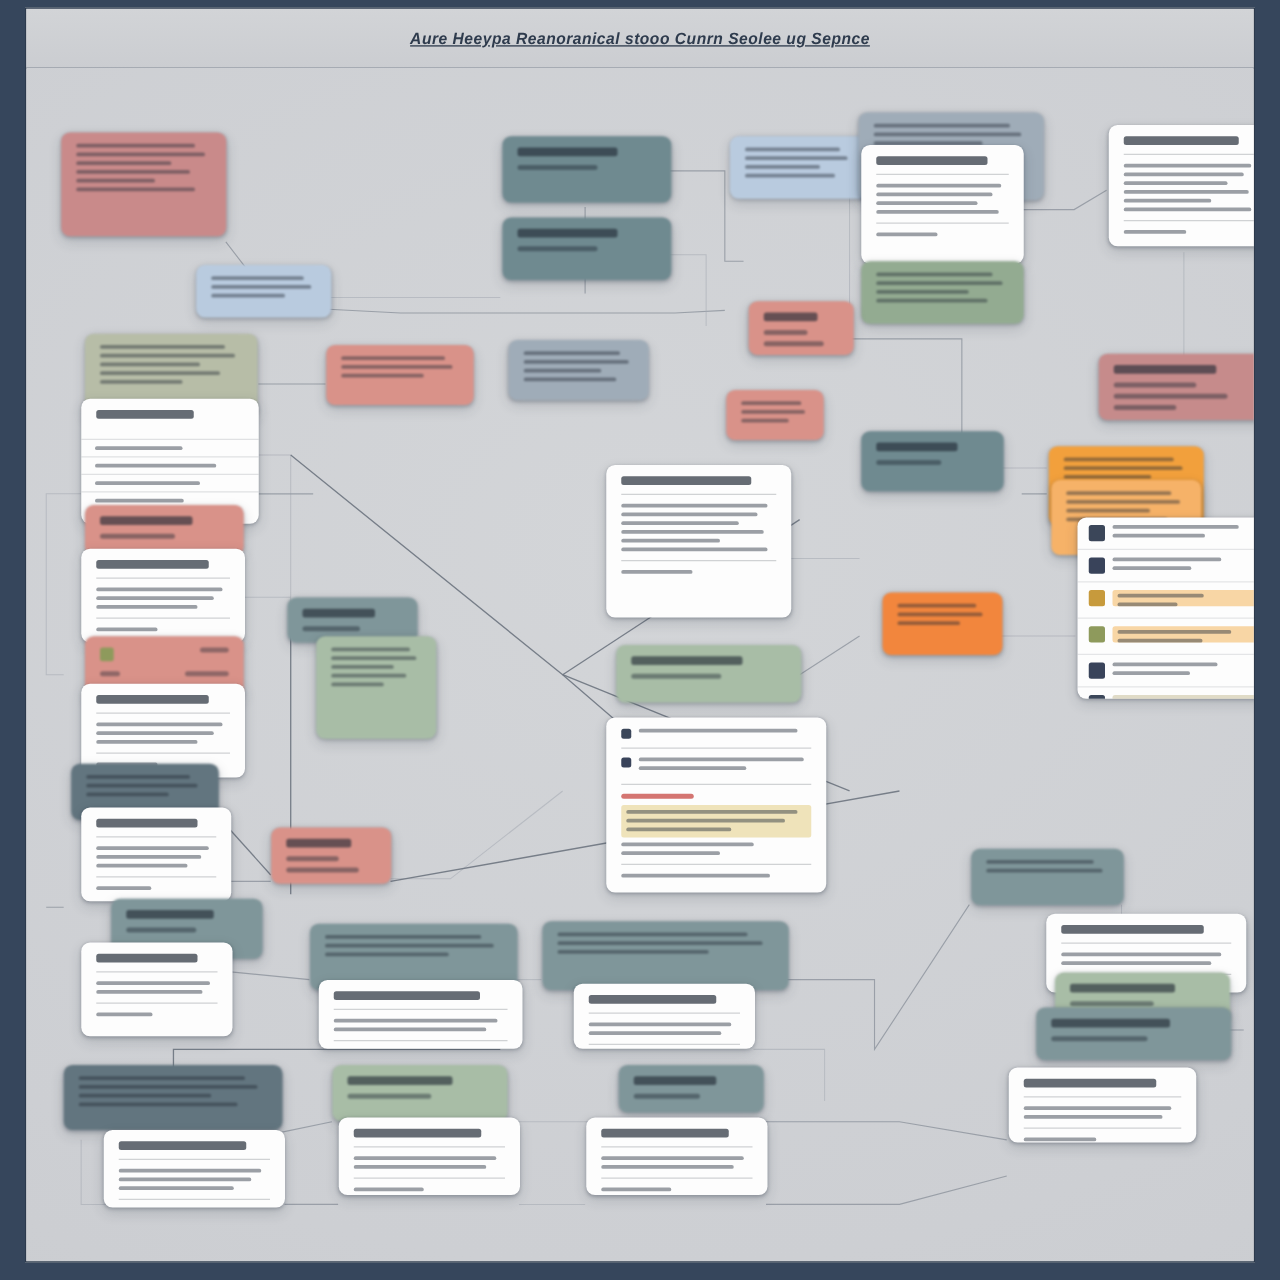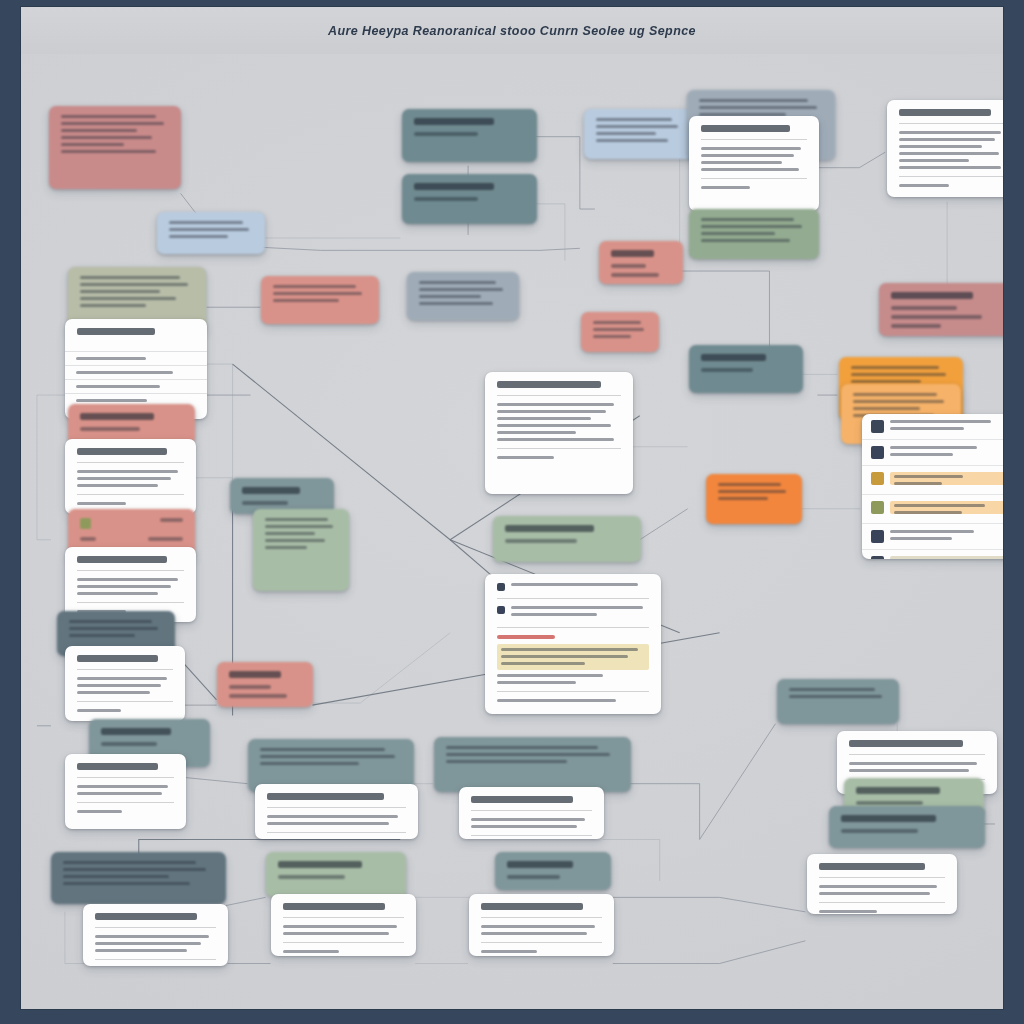--- a/index.html
+++ b/index.html
@@ -25,20 +25,21 @@
     background:linear-gradient(180deg,#d2d4d7 0%, #cbcdd1 100%);
     border-bottom:1px solid #2f3d50;
     display:flex;align-items:center;justify-content:center;
   }
   #titlebar .ttl{
     font-size:12.5px;font-style:italic;font-weight:bold;
     color:#2e3b4d;letter-spacing:.4px;
     filter:blur(.55px);
     white-space:nowrap;
     transform:scaleY(1.04);
+    text-decoration:underline;
   }
 
   
   #canvas{
     position:absolute;left:0;top:47px;right:0;bottom:0;
     background:
       radial-gradient(140% 110% at 50% 40%, #d3d5d8 0%, #cdcfd3 55%, #c7c9cd 100%);
   }
 
   svg.links{position:absolute;left:0;top:0;width:100%;height:100%;overflow:visible;}

